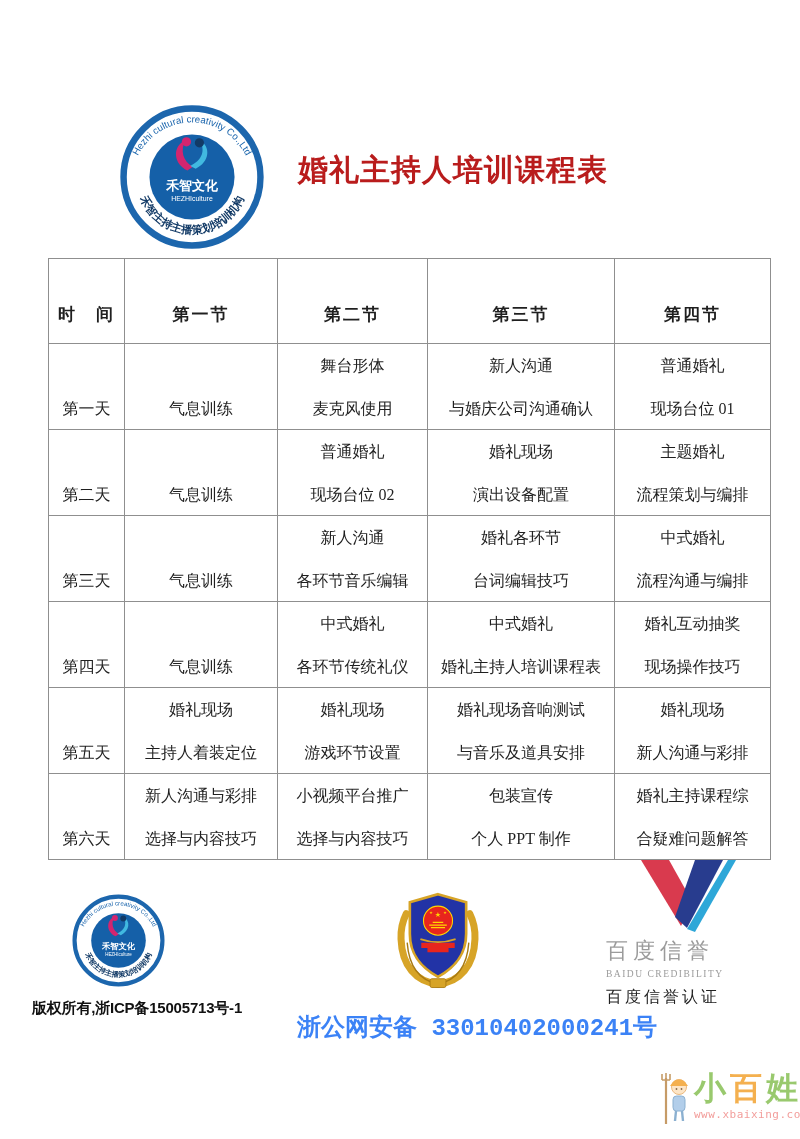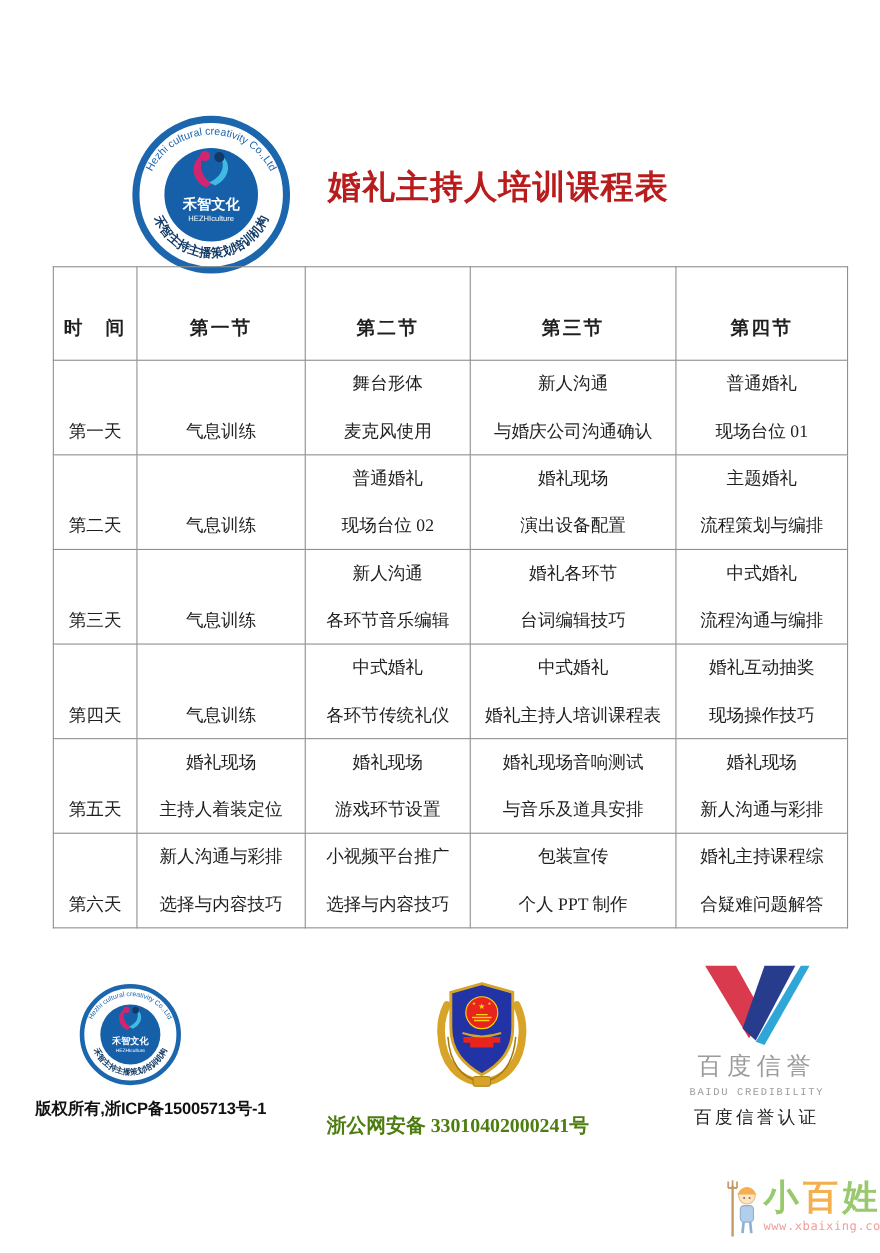--- a/index.html
+++ b/index.html
@@ -5,43 +5,43 @@
   html,body{margin:0;padding:0;background:#fff;}
   .page{position:relative;width:800px;height:1139px;background:#ffffff;overflow:hidden;
         font-family:"Liberation Serif","DejaVu Serif",serif;color:#1f1f1f;}
 
   
   .logo-top{position:absolute;left:118px;top:103px;width:148px;height:148px;}
   .page-title{position:absolute;left:298px;top:150px;font-size:30px;font-weight:bold;
               letter-spacing:1px;color:#b91c1c;white-space:nowrap;}
 
   
-  table.course{position:absolute;left:48px;top:242px;width:722px;height:597px;
+  table.course{position:absolute;left:48px;top:258px;width:722px;height:597px;
                border-collapse:collapse;table-layout:fixed;}
   table.course th,table.course td{border:1px solid #8f8f8f;padding:0;vertical-align:top;}
   .hcell{display:flex;align-items:flex-end;justify-content:center;height:84px;
          padding-bottom:17px;box-sizing:border-box;font-size:17px;font-weight:600;
          letter-spacing:2px;white-space:nowrap;}
   .cell{display:flex;flex-direction:column;justify-content:space-between;align-items:center;
         height:85px;box-sizing:border-box;padding:14px 1px 12px;font-size:16px;line-height:1;
         white-space:nowrap;}
   .cell .l1{min-height:16px;text-align:center;}
   .cell .l2{min-height:16px;}
 
   
   .footer-logo{position:absolute;left:71px;top:893px;width:95px;height:95px;}
   .copyright{position:absolute;left:32px;top:999px;width:220px;
              font-family:"Liberation Sans","DejaVu Sans",sans-serif;
              font-weight:bold;font-size:15px;letter-spacing:-0.2px;color:#111;white-space:nowrap;}
   .badge{position:absolute;left:394px;top:884px;width:88px;height:112px;}
   .police-record{position:absolute;left:297px;top:1011px;
-                 font-family:Liberation Serif, serif;
-                 font-weight:bold;font-size:18px;color:#4d7c0f;white-space:nowrap;}
-  .baidu{position:absolute;left:606px;top:874px;width:164px;text-align:center;
-         font-family:Liberation Mono, monospace;}
+                 font-family:Liberation Mono, monospace;
+                 font-weight:bold;font-size:24px;color:#3b82f6;white-space:nowrap;}
+  .baidu{position:absolute;left:606px;top:856px;width:164px;text-align:left;
+         font-family:Liberation Serif, serif;}
   .baidu-v{width:104px;height:78px;margin:0 auto;}
   .baidu-name{font-size:22px;letter-spacing:5px;color:#9b9b9b;margin-top:2px;white-space:nowrap;}
   .baidu-sub{font-size:9.5px;letter-spacing:1.5px;color:#9b9b9b;margin-top:3px;white-space:nowrap;}
   .baidu-cert{font-size:16px;letter-spacing:3px;color:#222;margin-top:8px;white-space:nowrap;}
 
   
   .watermark{position:absolute;left:660px;top:1072px;display:flex;align-items:flex-start;opacity:.9;}
   .wm-figure{width:32px;height:56px;flex:0 0 auto;}
   .wm-col{display:flex;flex-direction:column;margin-left:2px;}
   .wm-brand{font-family:"Liberation Sans","DejaVu Sans",sans-serif;font-weight:bold;

